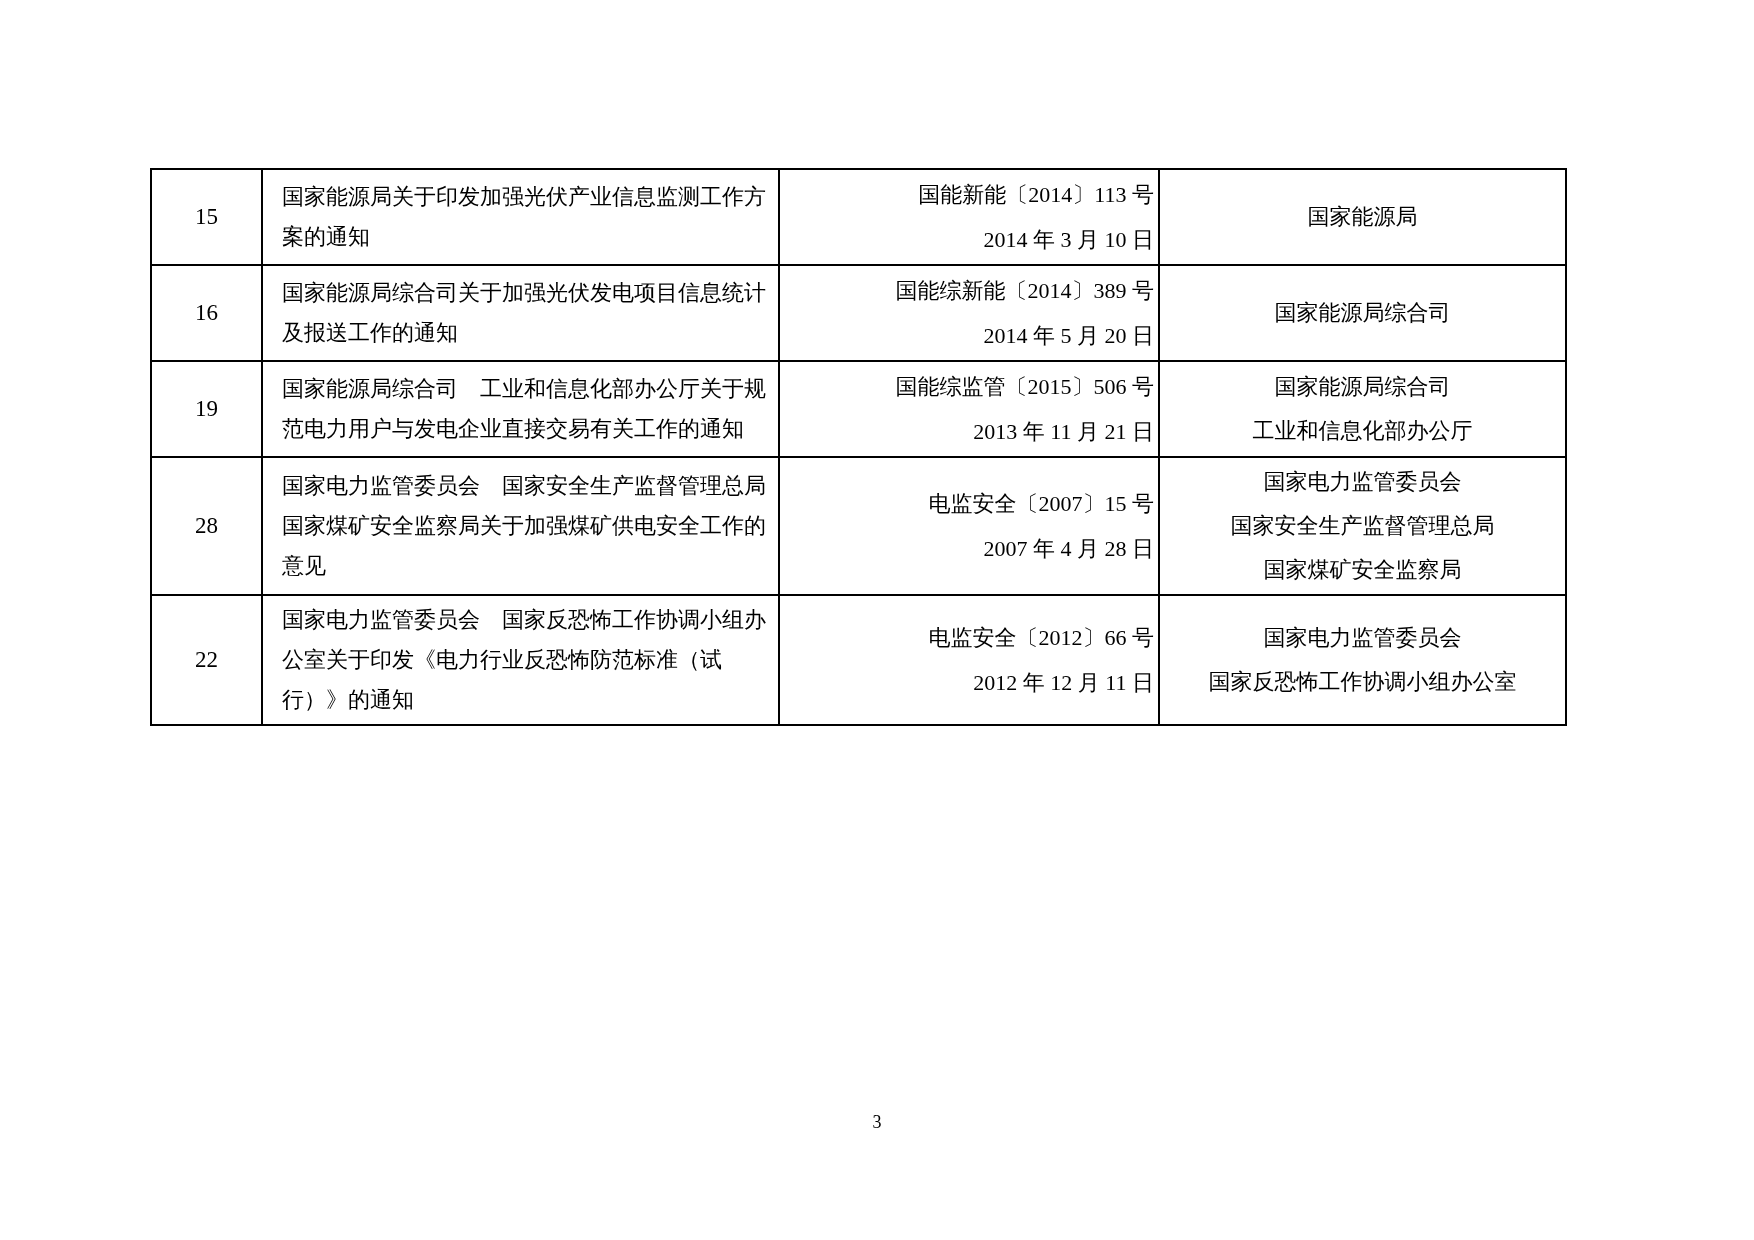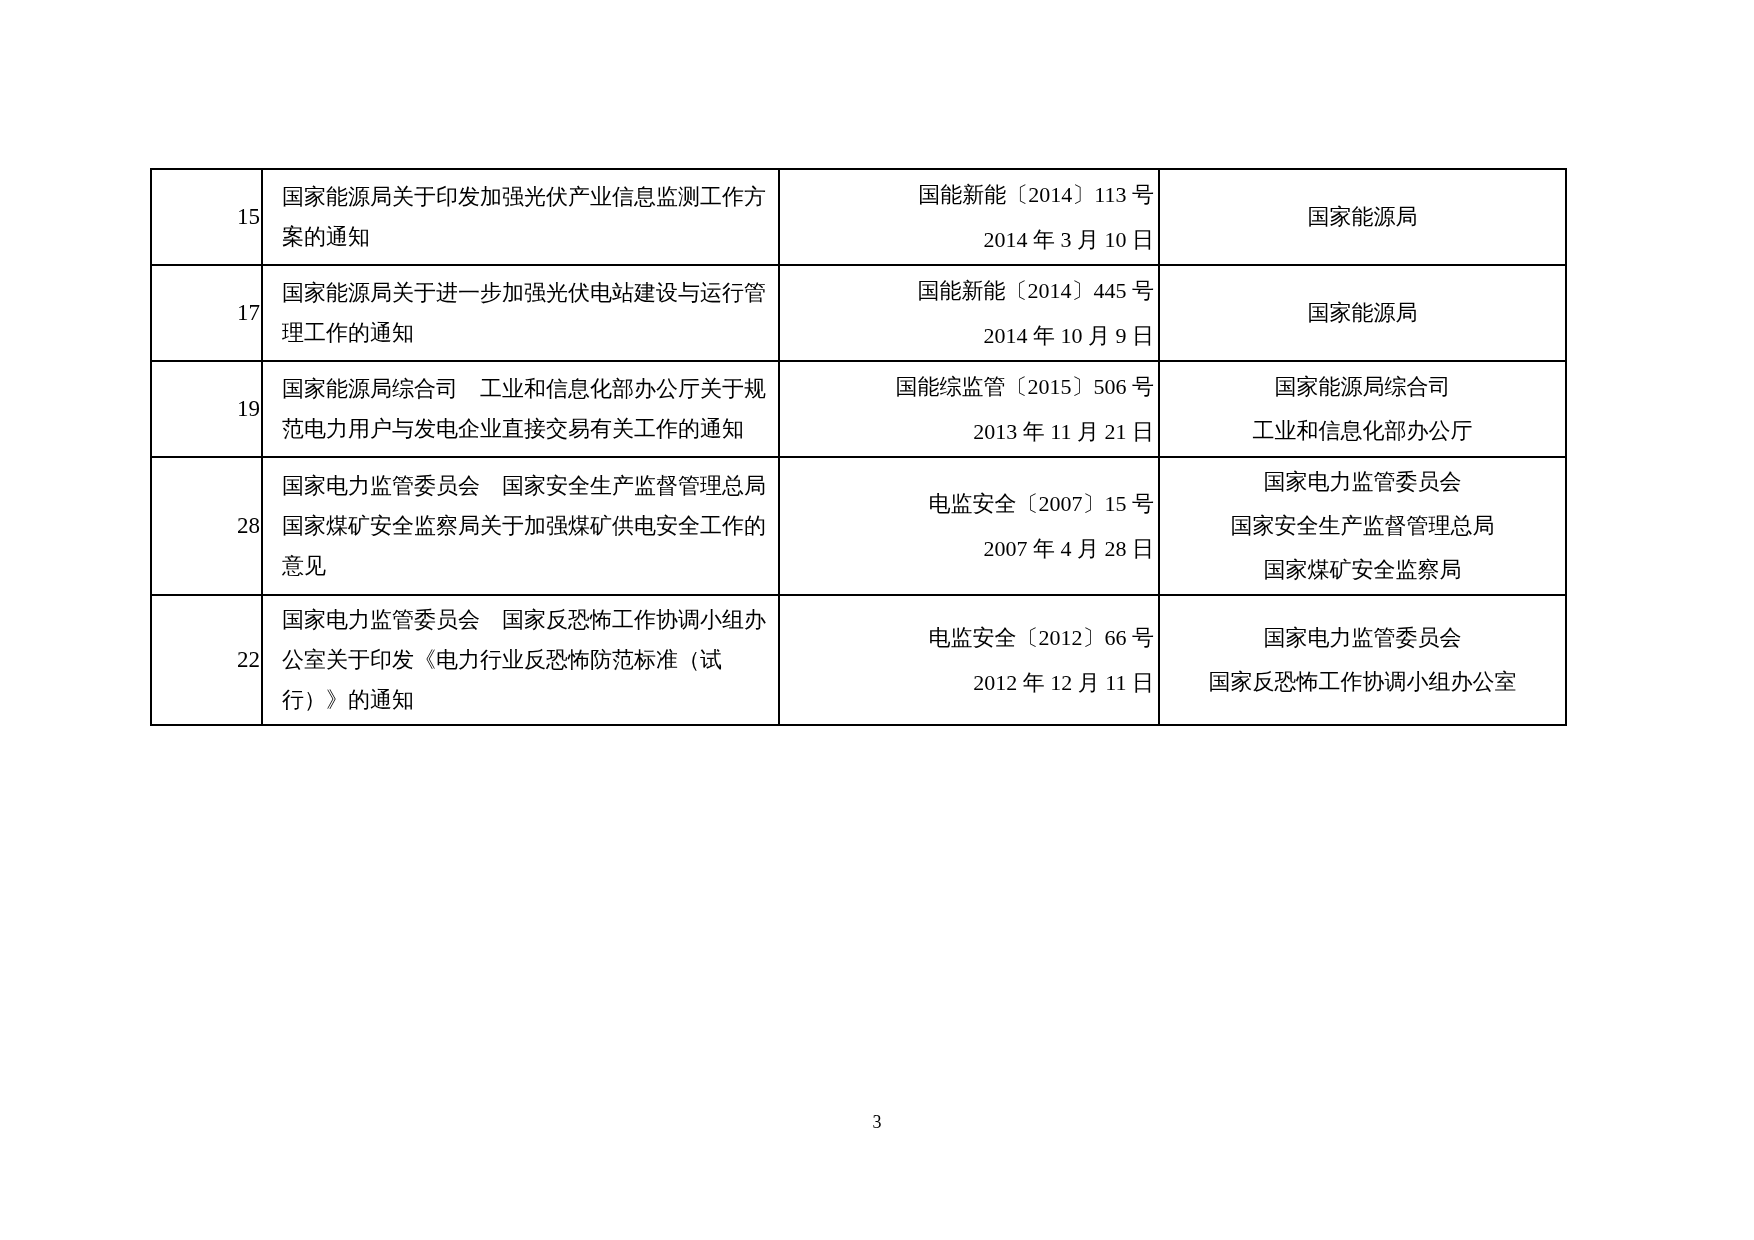--- a/index.html
+++ b/index.html
@@ -25,21 +25,21 @@
   table.doc-table td {
     border: 2px solid #000000;
     vertical-align: middle;
     background: #ffffff;
   }
   table.doc-table tr { height: 84px; }
   table.doc-table tr:nth-child(7) { height: 120px; }
   table.doc-table tr:nth-child(8) { height: 216px; }
 
   td.cell-no {
-    text-align: right;
+    text-align: center;
     font-size: 23px;
     font-family: "Liberation Serif", "DejaVu Serif", serif;
   }
   td.cell-title {
     font-size: 22px;
     line-height: 40px;
     padding: 4px 7px 4px 19px;
     text-align: left;
     word-break: normal;
   }
@@ -89,36 +89,36 @@
     </td>
     <td class="cell-docdate">
       <div class="docno-line">国能新能〔2014〕113 号</div>
       <div class="date-line">2014 年 3 月 10 日</div>
     </td>
     <td class="cell-issuer">
             <div class="issuer-line">国家能源局</div>
           </td>
   </tr>
 
-
   <tr>
     <td class="cell-no">
-      <span>17</span>
+      <span>16</span>
     </td>
     <td class="cell-title">
-      <span>国家能源局关于进一步加强光伏电站建设与运行管理工作的通知</span>
+      <span>国家能源局综合司关于加强光伏发电项目信息统计及报送工作的通知</span>
     </td>
     <td class="cell-docdate">
-      <div class="docno-line">国能新能〔2014〕445 号</div>
-      <div class="date-line">2014 年 10 月 9 日</div>
+      <div class="docno-line">国能综新能〔2014〕389 号</div>
+      <div class="date-line">2014 年 5 月 20 日</div>
     </td>
     <td class="cell-issuer">
-            <div class="issuer-line">国家能源局</div>
+            <div class="issuer-line">国家能源局综合司</div>
           </td>
   </tr>
+
 
 
   <tr>
     <td class="cell-no">
       <span>19</span>
     </td>
     <td class="cell-title">
       <span>国家能源局综合司　工业和信息化部办公厅关于规范电力用户与发电企业直接交易有关工作的通知</span>
     </td>
     <td class="cell-docdate">

